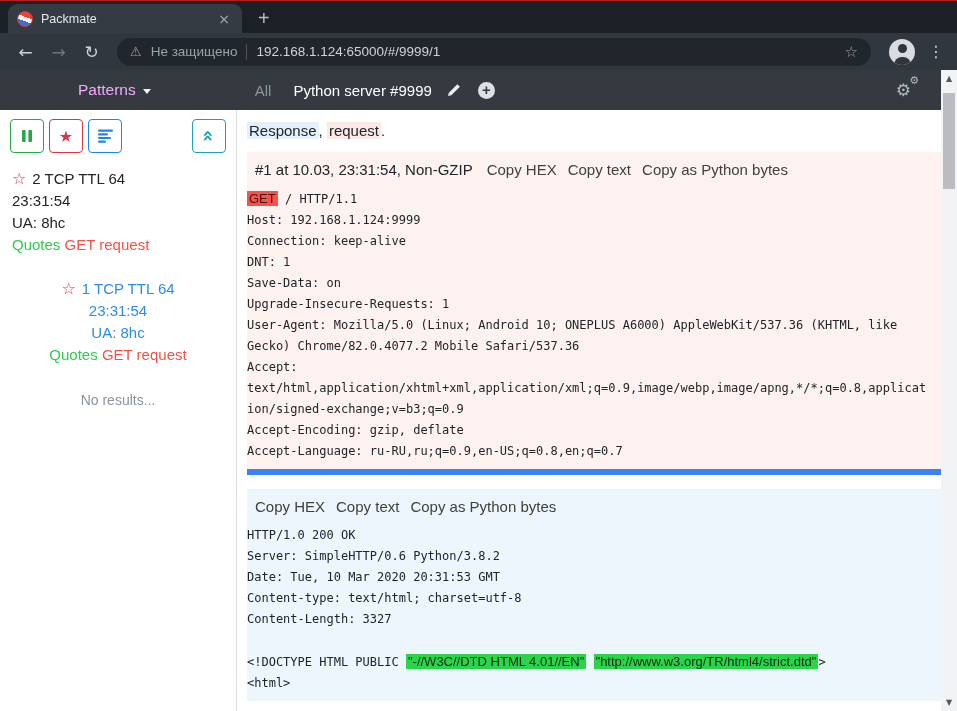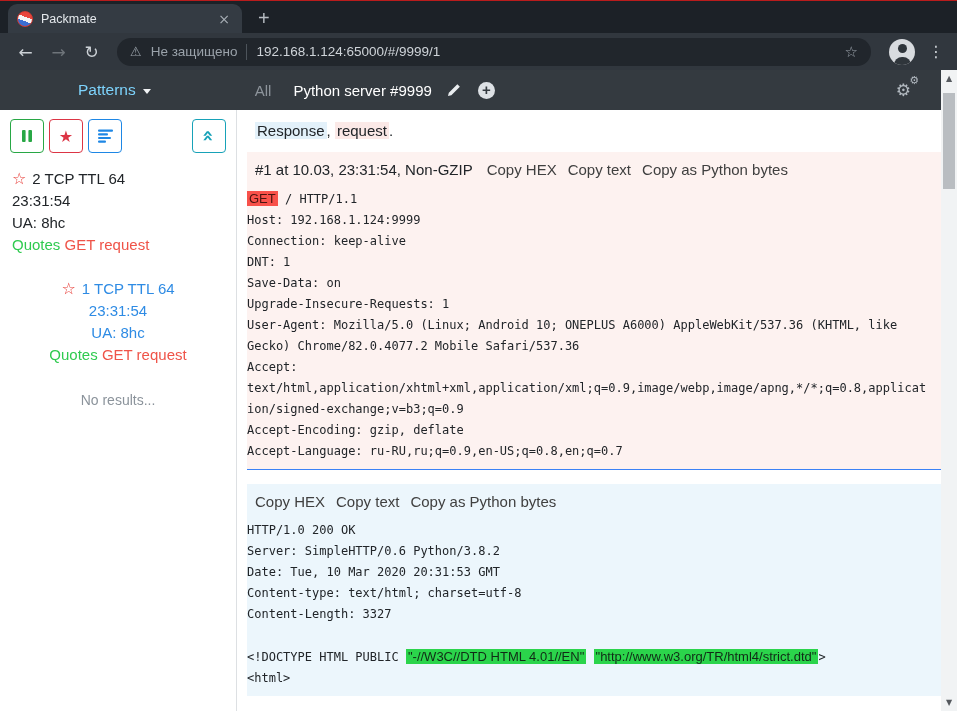--- a/index.html
+++ b/index.html
@@ -50,21 +50,21 @@
   .avatar::before { content:""; position:absolute; top:5px; left:8.5px; width:9px; height:9px; border-radius:50%; background:#2f353b; }
   .avatar::after { content:""; position:absolute; bottom:-2px; left:4.5px; width:17px; height:10px; border-radius:8px 8px 0 0; background:#2f353b; }
   .menu-dots { color:#ccd1d6; font-size:16px; width:22px; text-align:center; }
 
   
   .app { position:relative; height:641px; }
   .navbar {
     height:40px; background:#343a40; display:flex; align-items:center;
     padding:0 16px 0 78px; margin-right:16px;
   }
-  .patterns-menu { display:flex; align-items:center; gap:7px; color:#7dd3fc; font-size:15.5px; }
+  .patterns-menu { display:flex; align-items:center; gap:7px; color:#f0abfc; font-size:15.5px; }
   .caret { width:0; height:0; border-left:4.5px solid transparent; border-right:4.5px solid transparent; border-top:5px solid #f1f3f5; margin-top:2px; }
   .tab-all { margin-left:104px; color:#8d949b; font-size:15px; }
   .tab-pattern { margin-left:22px; color:#fff; font-size:15px; }
   .pencil { margin-left:14px; color:#e9ecef; display:flex; align-items:center; }
   .plus-circle { margin-left:17px; width:17px; height:17px; border-radius:50%; background:#dde1e5; position:relative; }
   .plus-circle::before { content:"+"; position:absolute; left:0; top:0; width:100%; text-align:center; line-height:16px; font-size:15px; font-weight:bold; color:#343a40; }
   .nav-spacer { flex:1; }
   .gears { position:relative; color:#b2b9c0; font-size:17px; margin-right:14px; }
   .gear-small { position:absolute; top:-6px; right:-8px; font-size:11px; }
 
@@ -86,29 +86,29 @@
 
   .result-item { padding:6px 12px 10px; margin-bottom:6px; font-size:15px; line-height:22px; color:#212529; cursor:pointer; }
   .result-item.selected { color:#2e8be4;text-align:center; }
   .star-o { color:#e8413c; margin-right:6px; font-size:16px; font-family:"DejaVu Sans", sans-serif; }
   .tag-green { color:#2fca4f; }
   .tag-red { color:#ef5348; }
   .no-results { text-align:center; color:#8b939b; margin-top:16px; font-size:14px; }
 
   
   .main { flex:1; padding:10px 0 0 10px; overflow:hidden; min-width:0; }
-  .legend { font-size:15px; margin:2px 8px 13px; }
+  .legend { font-size:15px; margin:2px 0 13px; }
   mark { padding:0 2px; font-family:"Liberation Sans", sans-serif; }
   .mark-response { background:#e3f1fa; color:#212529; }
   .mark-request  { background:#fbe9e7; color:#212529; }
   .mark-red   { background:#f8514a; color:#4a1410; font-size:13px; }
   .mark-green { background:#2bd44b; color:#112b16; font-size:13px; }
 
   .packet { margin-bottom:14px; }
-  .packet.request  { background:#fdf2f0; border-bottom:1px solid #3b82f6; }
+  .packet.request  { background:#fdf2f0; border-bottom:6px solid #3b82f6; }
   .packet.response { background:#ecf6fc; }
   .packet-header { display:flex; align-items:baseline; gap:14px; padding:9px 8px 0; font-size:15px; color:#212529; }
   .actions { display:flex; gap:11px; }
   .actions a { color:#404040; text-decoration:none; font-size:15px; cursor:pointer; }
   .packet-body {
     margin:10px 0 0; width:682px;
     font-family:"DejaVu Sans Mono", monospace; font-size:12px; line-height:21px;
     white-space:pre-wrap; overflow-wrap:break-word; word-wrap:break-word;
     color:#212529; padding-bottom:7px;
   }

